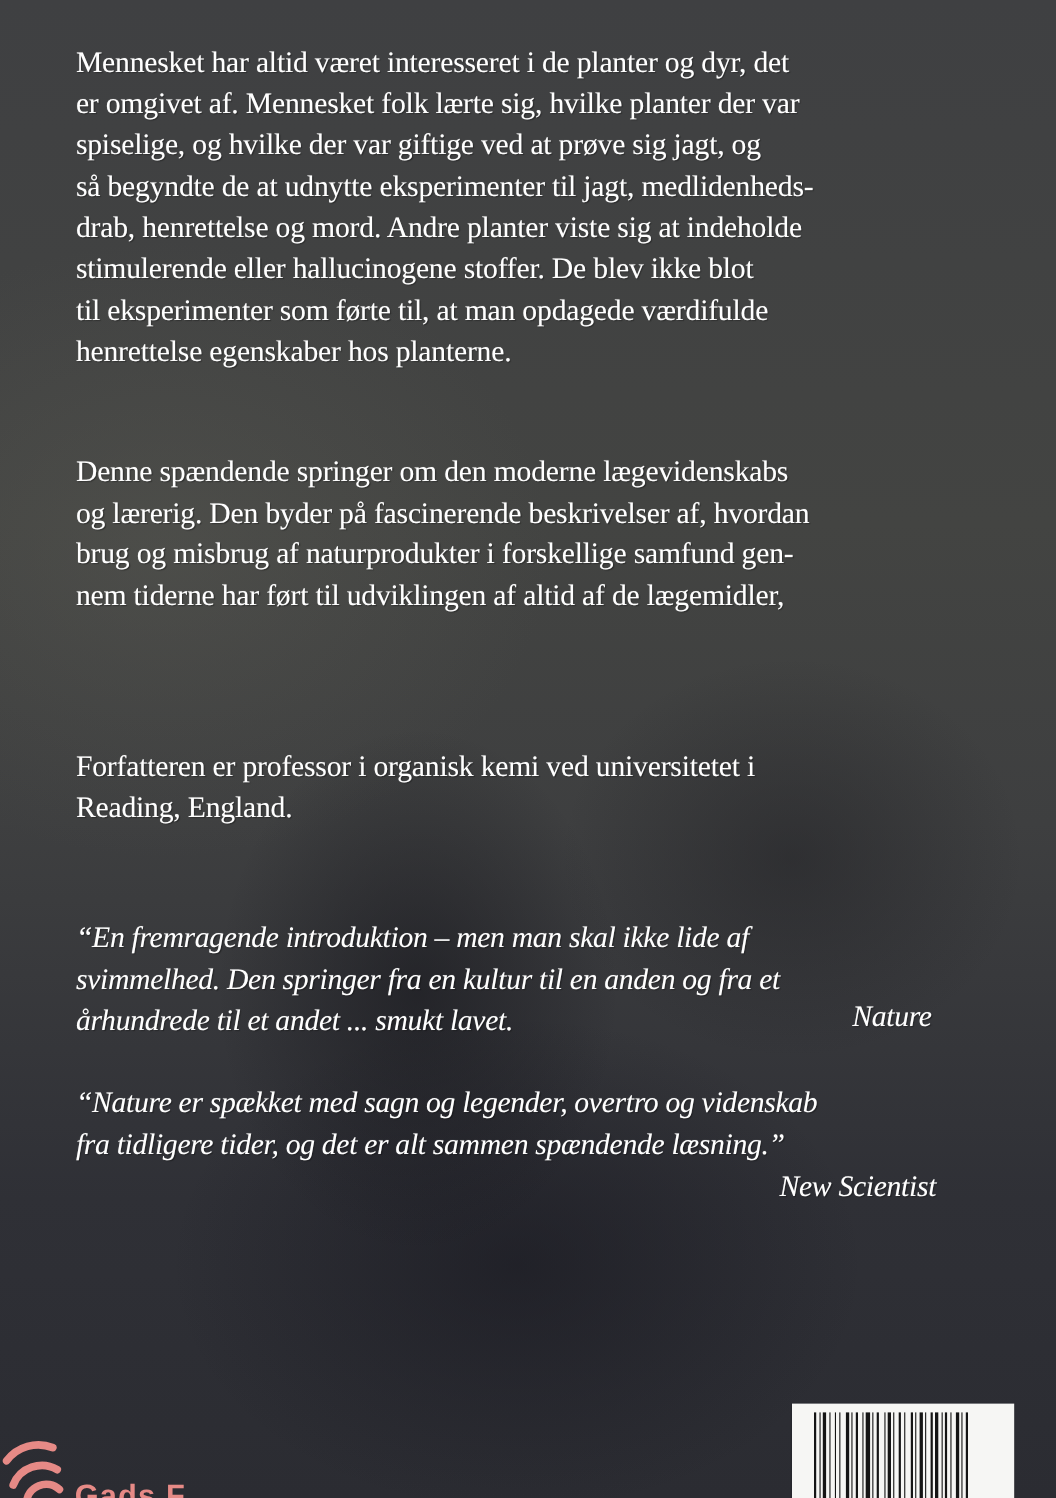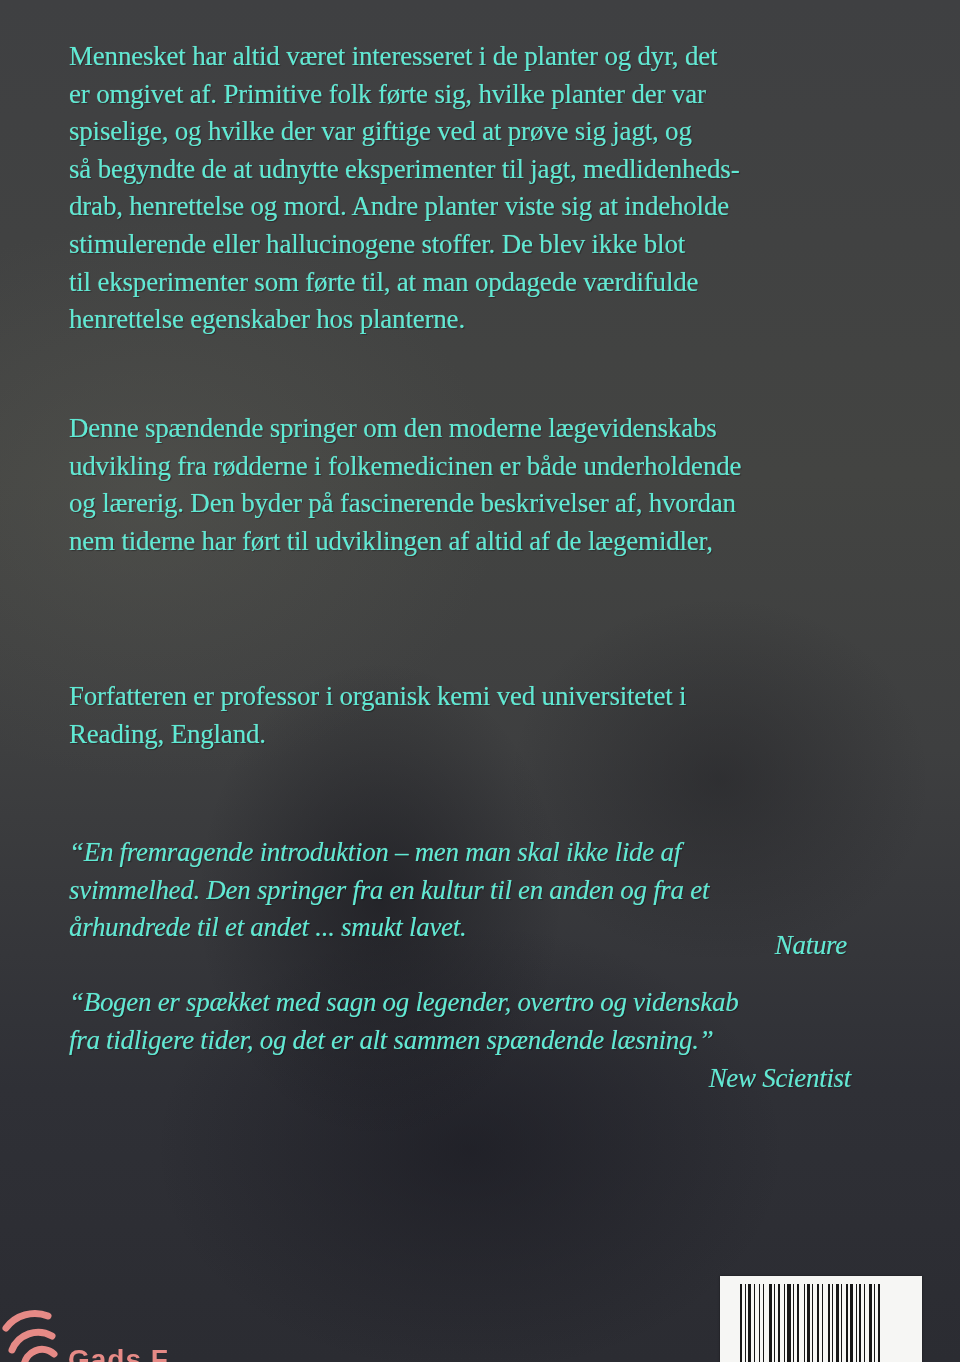--- a/index.html
+++ b/index.html
@@ -21,21 +21,21 @@
         radial-gradient(ellipse 260px 340px at 380px 900px, rgba(20,20,26,0.55), rgba(20,20,26,0) 70%),
         radial-gradient(ellipse 420px 300px at 470px 1150px, rgba(22,22,30,0.55), rgba(22,22,30,0) 75%),
         radial-gradient(ellipse 300px 260px at 720px 780px, rgba(30,30,34,0.45), rgba(30,30,34,0) 70%),
         radial-gradient(ellipse 500px 400px at 150px 500px, rgba(95,95,88,0.35), rgba(95,95,88,0) 70%),
         linear-gradient(180deg, #3f4042 0%, #434442 35%, #3e3f40 55%, #2f3036 80%, #2b2c32 100%);
     }
     .text-block {
       position: absolute;
       left: 69px;
       width: 800px;
-      color: #5eead4;
+      color: #ffffff;
       text-shadow: 0 0 1px rgba(255,255,255,0.35), 1px 1px 1px rgba(0,0,0,0.4);
     }
     .para {
       font-family: "Liberation Serif", "DejaVu Serif", serif;
       font-size: 27px;
       line-height: 37.6px;
       margin: 0;
       letter-spacing: -0.2px;
     }
     .para .line { display: block; white-space: nowrap; }
@@ -95,58 +95,58 @@
     .gap { height: 100%; }
   </style>
 </head>
 <body>
 
 <div class="cover"></div>
 
 <div class="text-block" style="top:38px;">
   <p class="para">
     <span class="line">Mennesket har altid været interesseret i de planter og dyr, det</span>
-    <span class="line">er omgivet af. Primitive folk førte sig, hvilke planter der var</span>
+    <span class="line">er omgivet af. Mennesket folk lærte sig, hvilke planter der var</span>
     <span class="line">spiselige, og hvilke der var giftige ved at prøve sig jagt, og</span>
     <span class="line">så begyndte de at udnytte eksperimenter til jagt, medlidenheds-</span>
     <span class="line">drab, henrettelse og mord. Andre planter viste sig at indeholde</span>
     <span class="line">stimulerende eller hallucinogene stoffer. De blev ikke blot</span>
     <span class="line">til eksperimenter som førte til, at man opdagede værdifulde</span>
     <span class="line">henrettelse egenskaber hos planterne.</span>
   </p>
 </div>
 
 <div class="text-block" style="top:410px;">
   <p class="para">
     <span class="line">Denne spændende springer om den moderne lægevidenskabs</span>
-    <span class="line">udvikling fra rødderne i folkemedicinen er både underholdende</span>
     <span class="line">og lærerig. Den byder på fascinerende beskrivelser af, hvordan</span>
+    <span class="line">brug og misbrug af naturprodukter i forskellige samfund gen-</span>
     <span class="line">nem tiderne har ført til udviklingen af altid af de lægemidler,</span>
   </p>
 </div>
 
 <div class="text-block" style="top:678px;">
   <p class="para">
     <span class="line">Forfatteren er professor i organisk kemi ved universitetet i</span>
     <span class="line">Reading, England.</span>
   </p>
 </div>
 
 <div class="text-block" style="top:834px; width:778px;">
   <p class="quote">
     <span class="line">“En fremragende introduktion – men man skal ikke lide af</span>
     <span class="line">svimmelhed. Den springer fra en kultur til en anden og fra et</span>
     <span class="line">århundrede til et andet ... smukt lavet.</span>
-    <span class="source" style="top:93px;">Nature</span>
+    <span class="source" style="top:72px;">Nature</span>
   </p>
 </div>
 
 <div class="text-block" style="top:984px; width:782px;">
   <p class="quote">
-    <span class="line">“Bogen er spækket med sagn og legender, overtro og videnskab</span>
+    <span class="line">“Nature er spækket med sagn og legender, overtro og videnskab</span>
     <span class="line">fra tidligere tider, og det er alt sammen spændende læsning.”</span>
     <span class="line" style="height:37.5px;"></span>
     <span class="source" style="top:76px;">New Scientist</span>
   </p>
 </div>
 
 <div class="logo">
   <svg width="70" height="60" viewBox="0 0 70 60">
     <path d="M4 22 A36 36 0 0 1 46 10" stroke="#e68a86" stroke-width="7" fill="none" stroke-linecap="round"></path>
     <path d="M10 44 A28 28 0 0 1 50 30" stroke="#e68a86" stroke-width="7" fill="none" stroke-linecap="round"></path>

